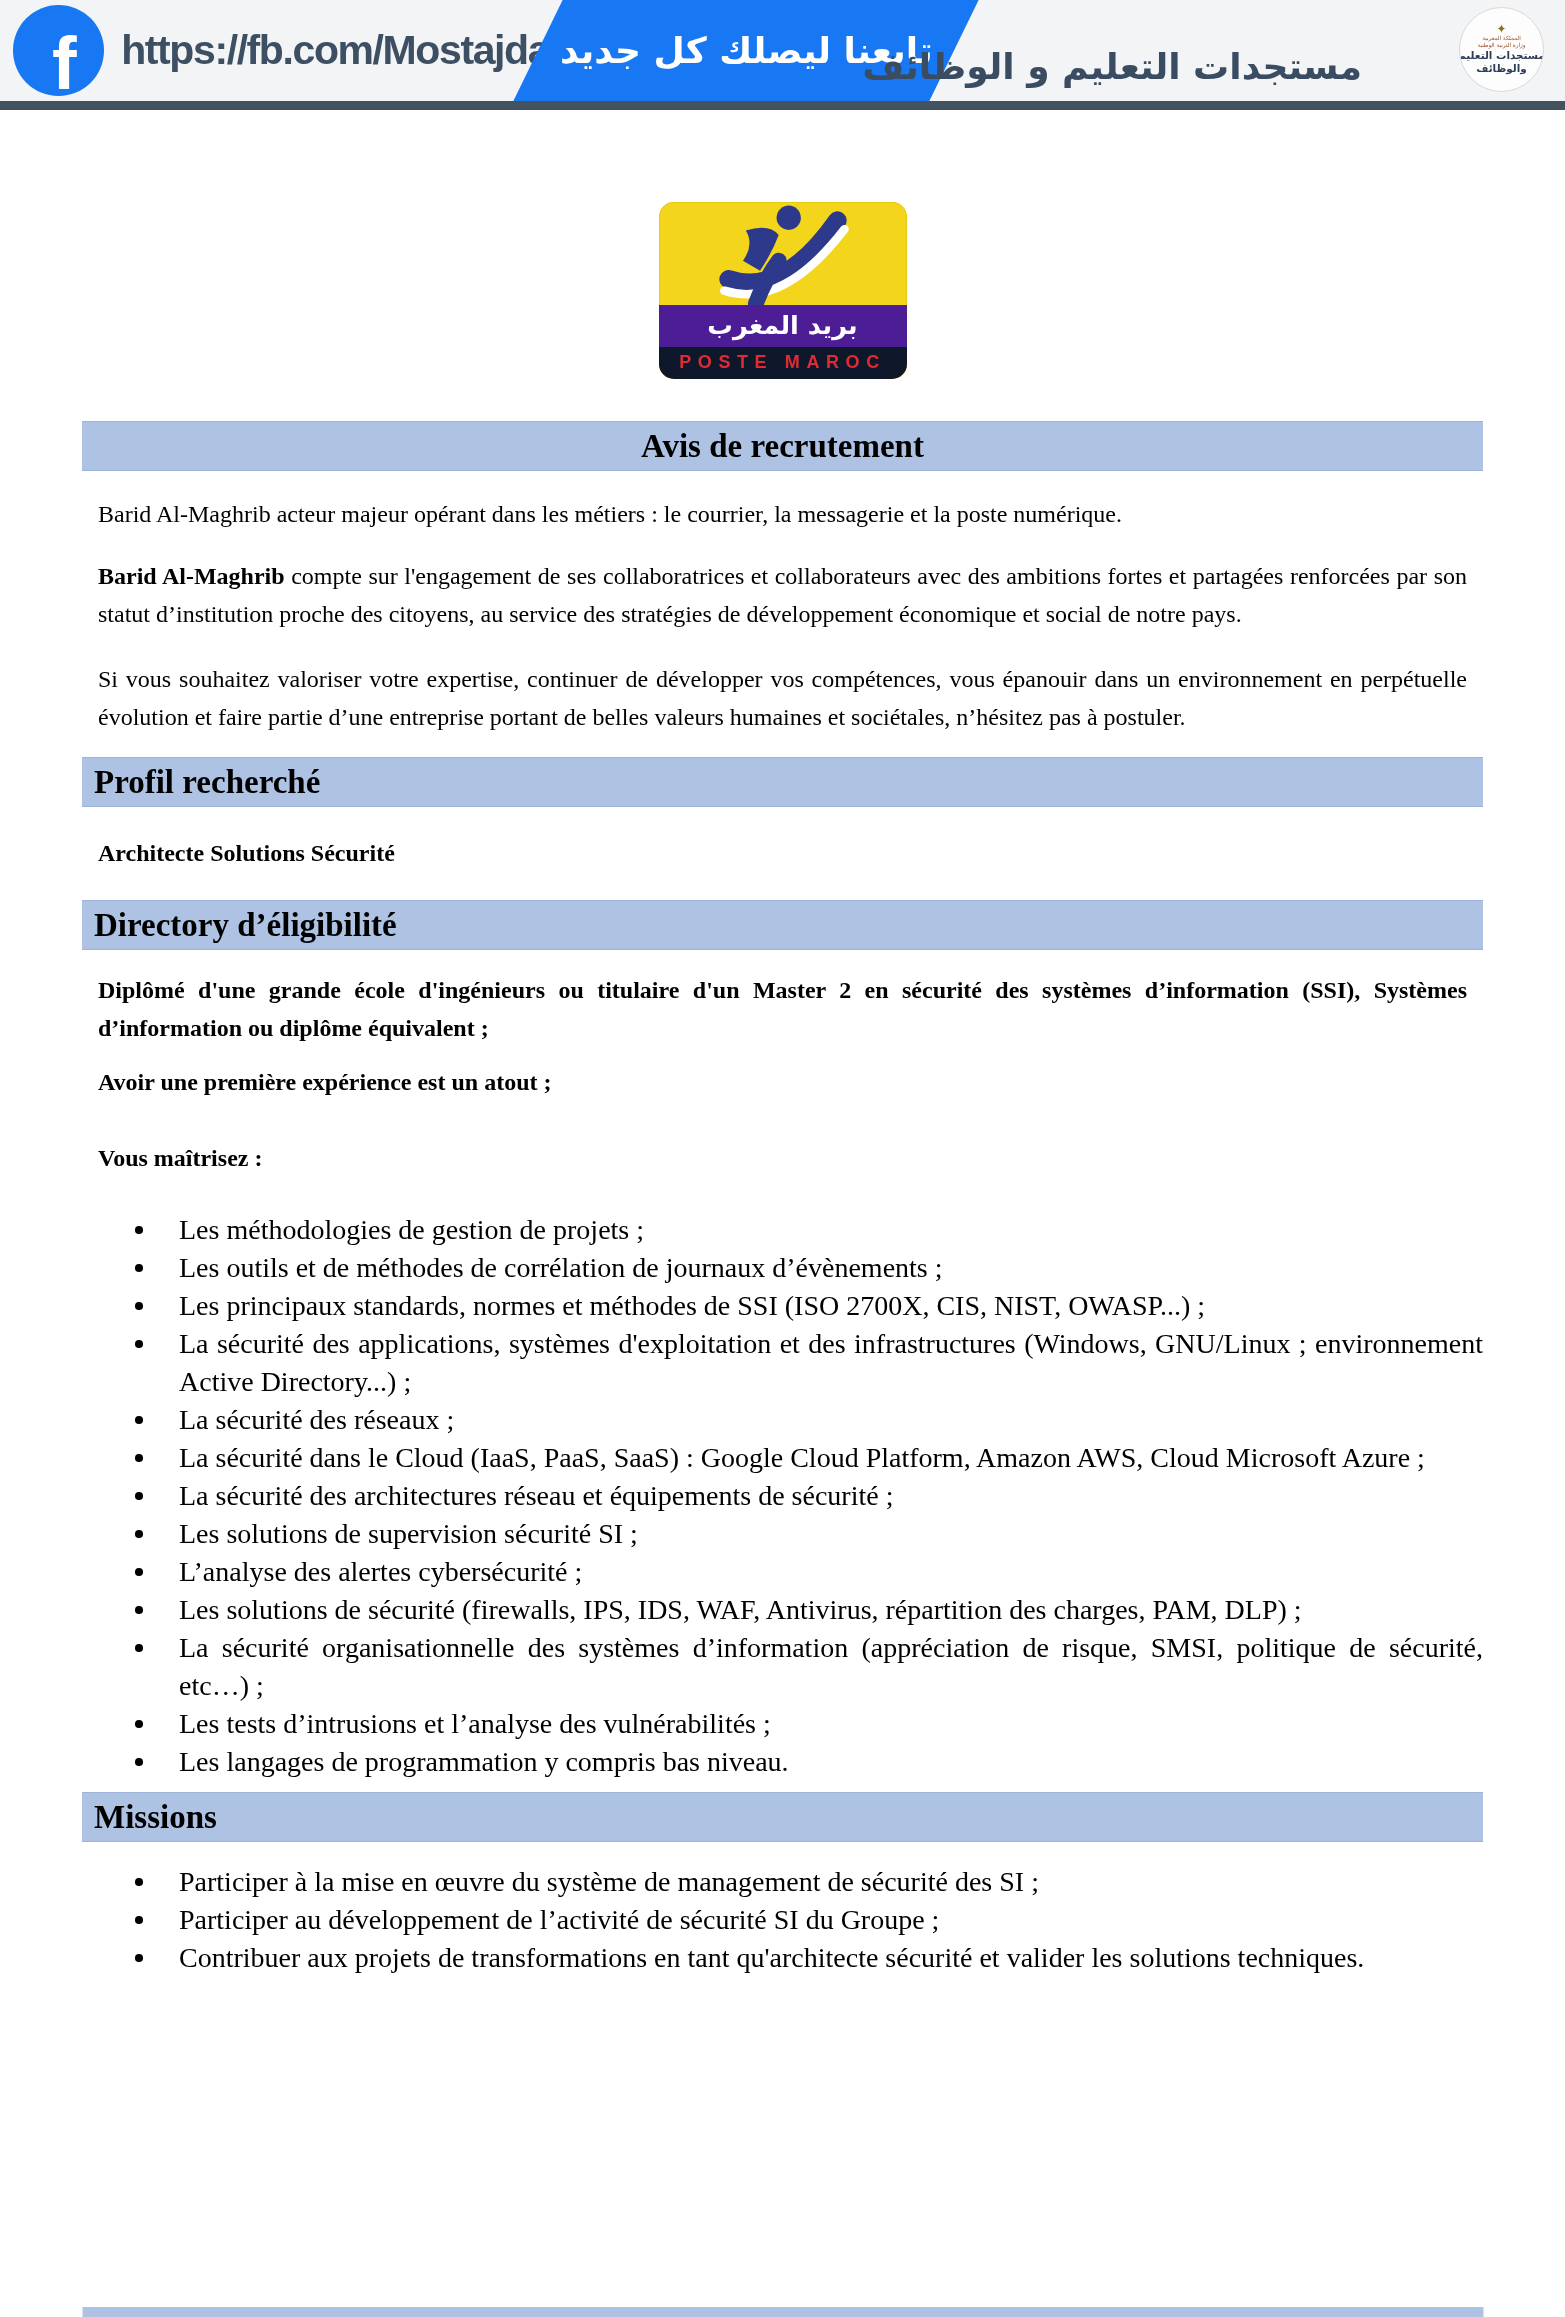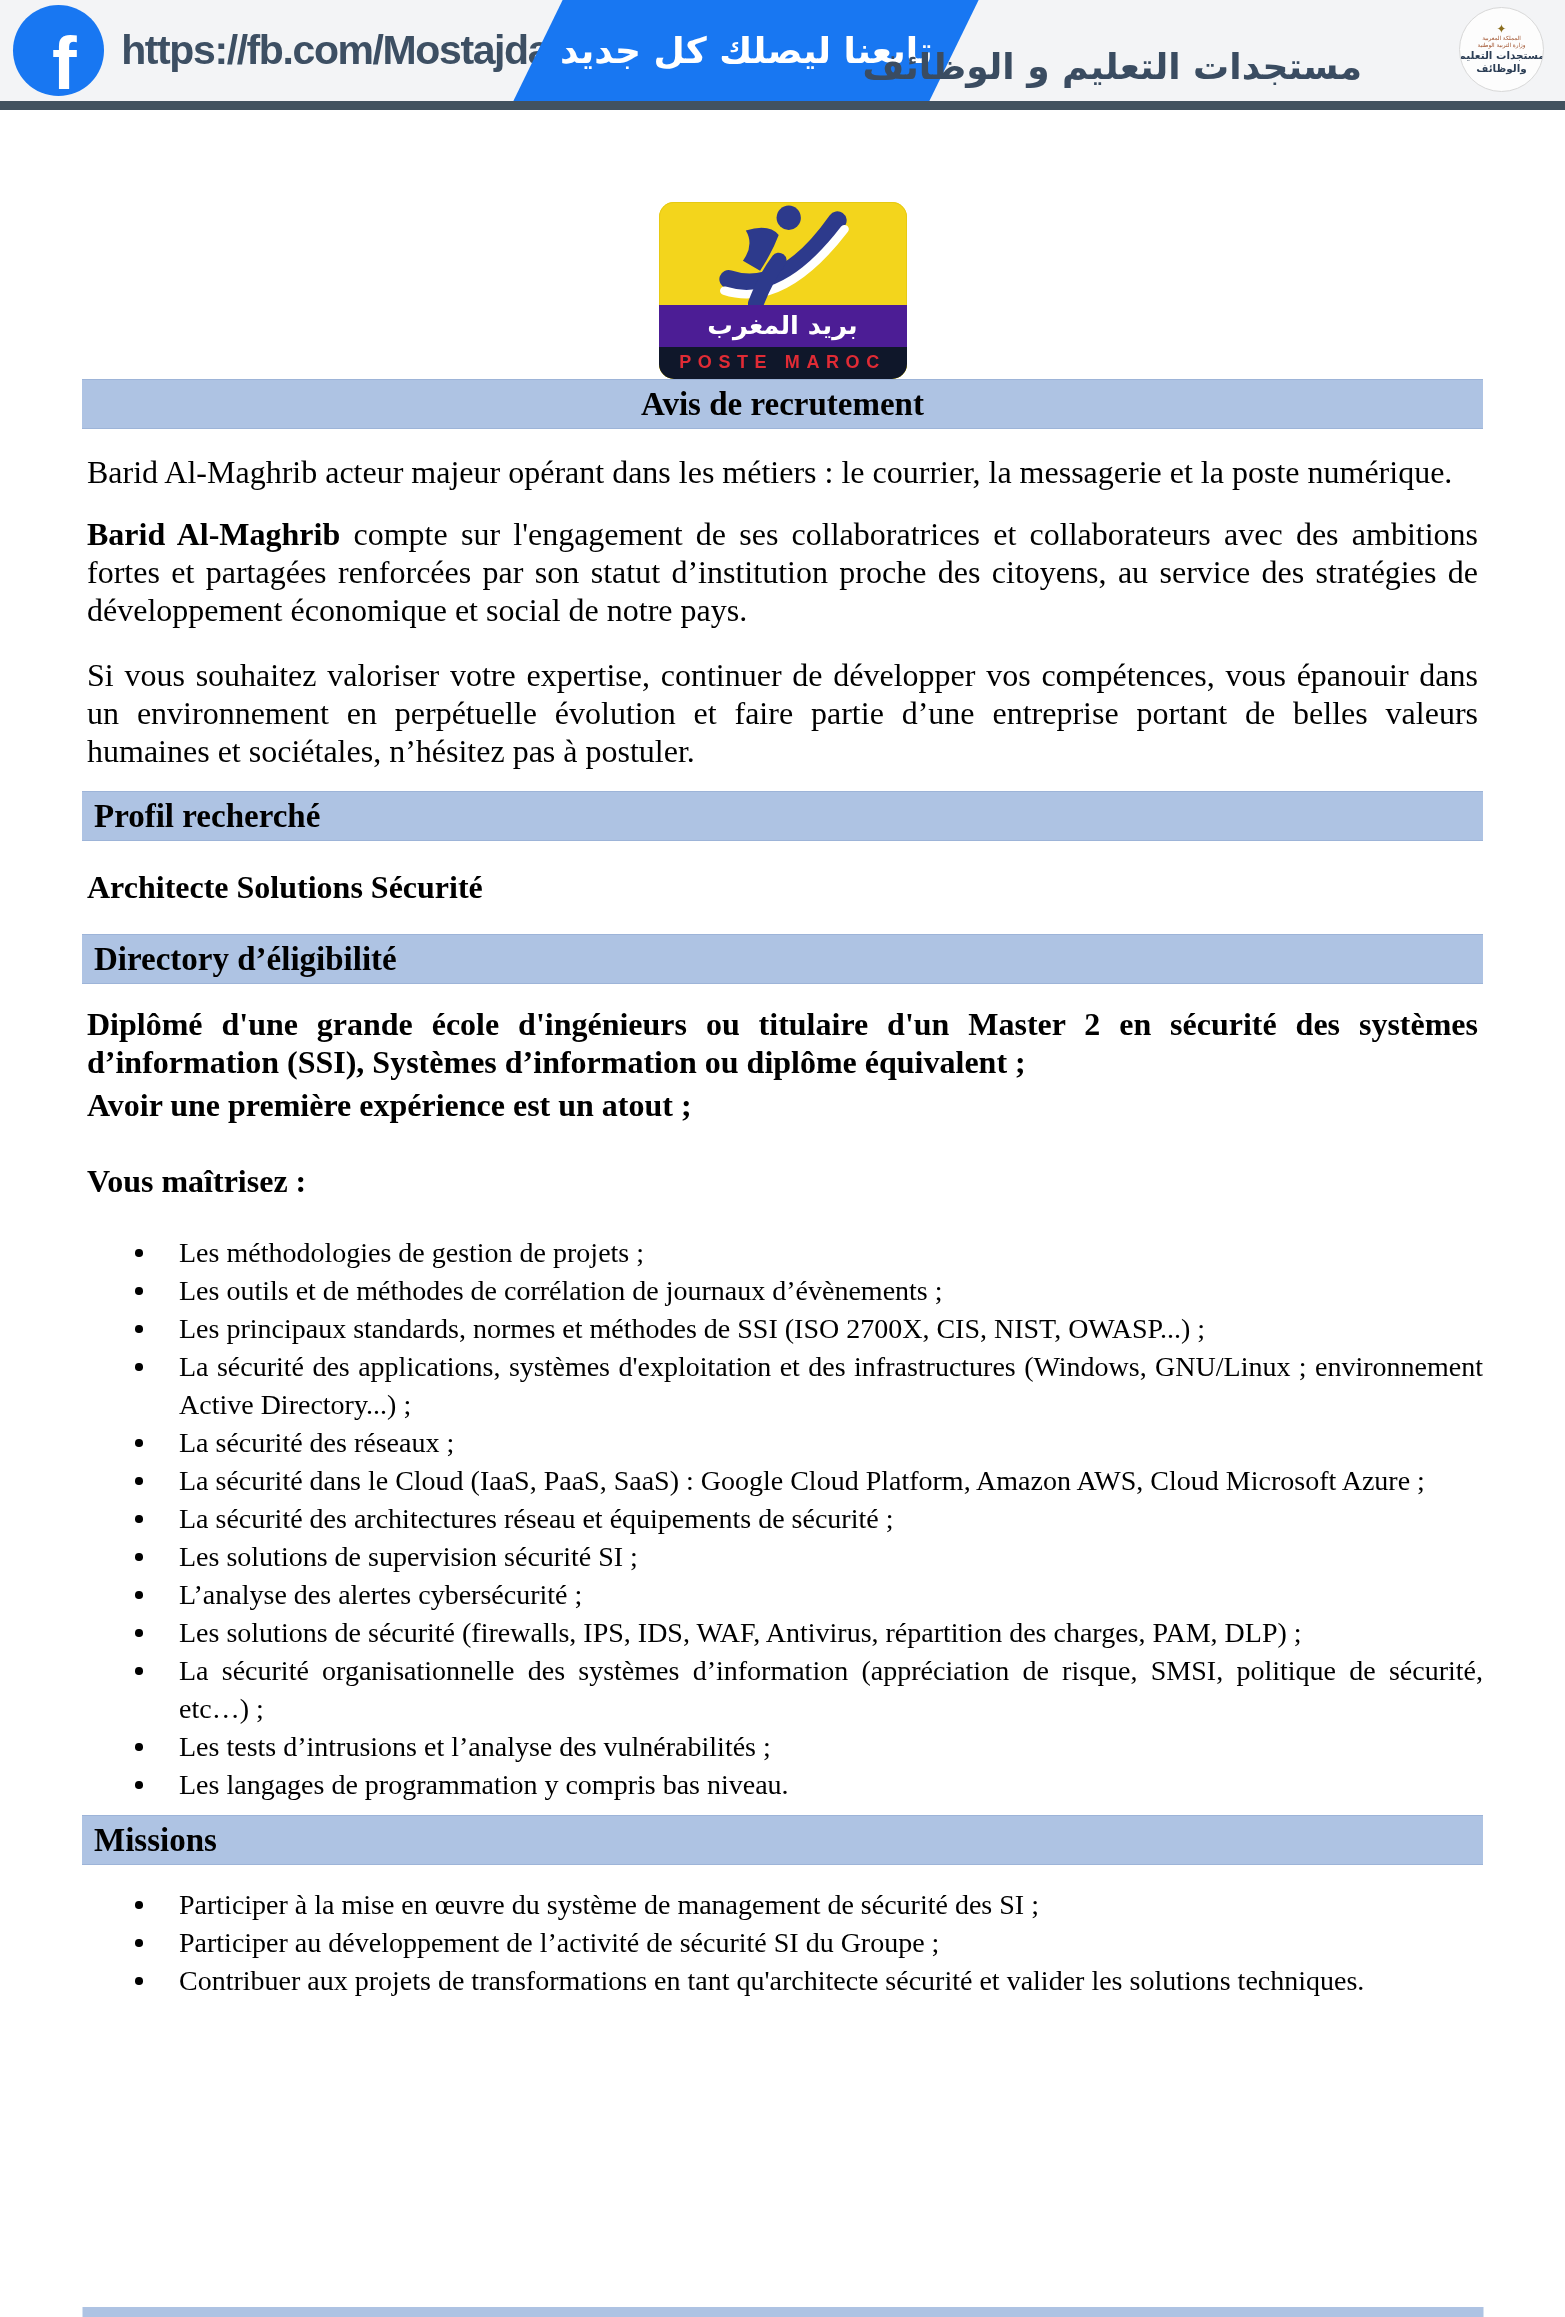--- a/index.html
+++ b/index.html
@@ -98,22 +98,22 @@
   
   .content{width:1401px;margin:0 auto;}
   .banner{
     background:#aec3e3;
     height:50px;line-height:50px;
     font-weight:bold;font-size:33px;
     box-shadow:0 -0.9px 0 #9db4d8 inset, 0 0.9px 0 #9db4d8 inset;
   }
   .banner.center{text-align:center;}
   .banner.left{text-align:left;padding-left:12px;box-sizing:border-box;}
-  .doc-title{}
-  p{margin:5px;font-size:32px;line-height:38px;}
+  .doc-title{margin-top:42px;}
+  p{margin:16px;font-size:24px;line-height:38px;}
   .p-intro{margin-top:24px;}
   .p-about{margin-top:24.6px;text-align:justify;}
   .p-pitch{margin-top:27.4px;text-align:justify;}
   .bold{font-weight:bold;}
   .profil-banner{margin-top:21px;}
   .profil-value{margin-top:26.5px;font-weight:bold;}
   .conditions-banner{margin-top:28px;}
   .conditions-text{margin-top:21px;}
   .conditions-text p{font-weight:bold;text-align:justify;}
   .skills-label{margin-top:38px;font-weight:bold;}

